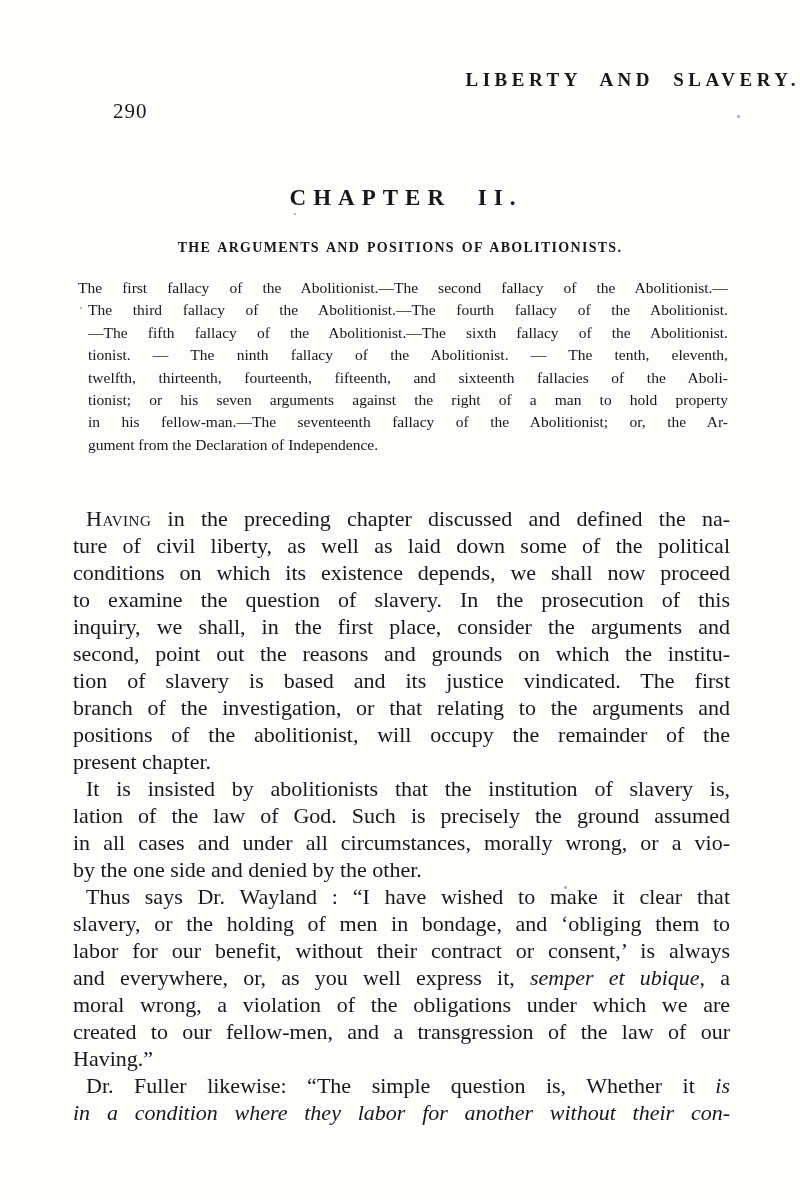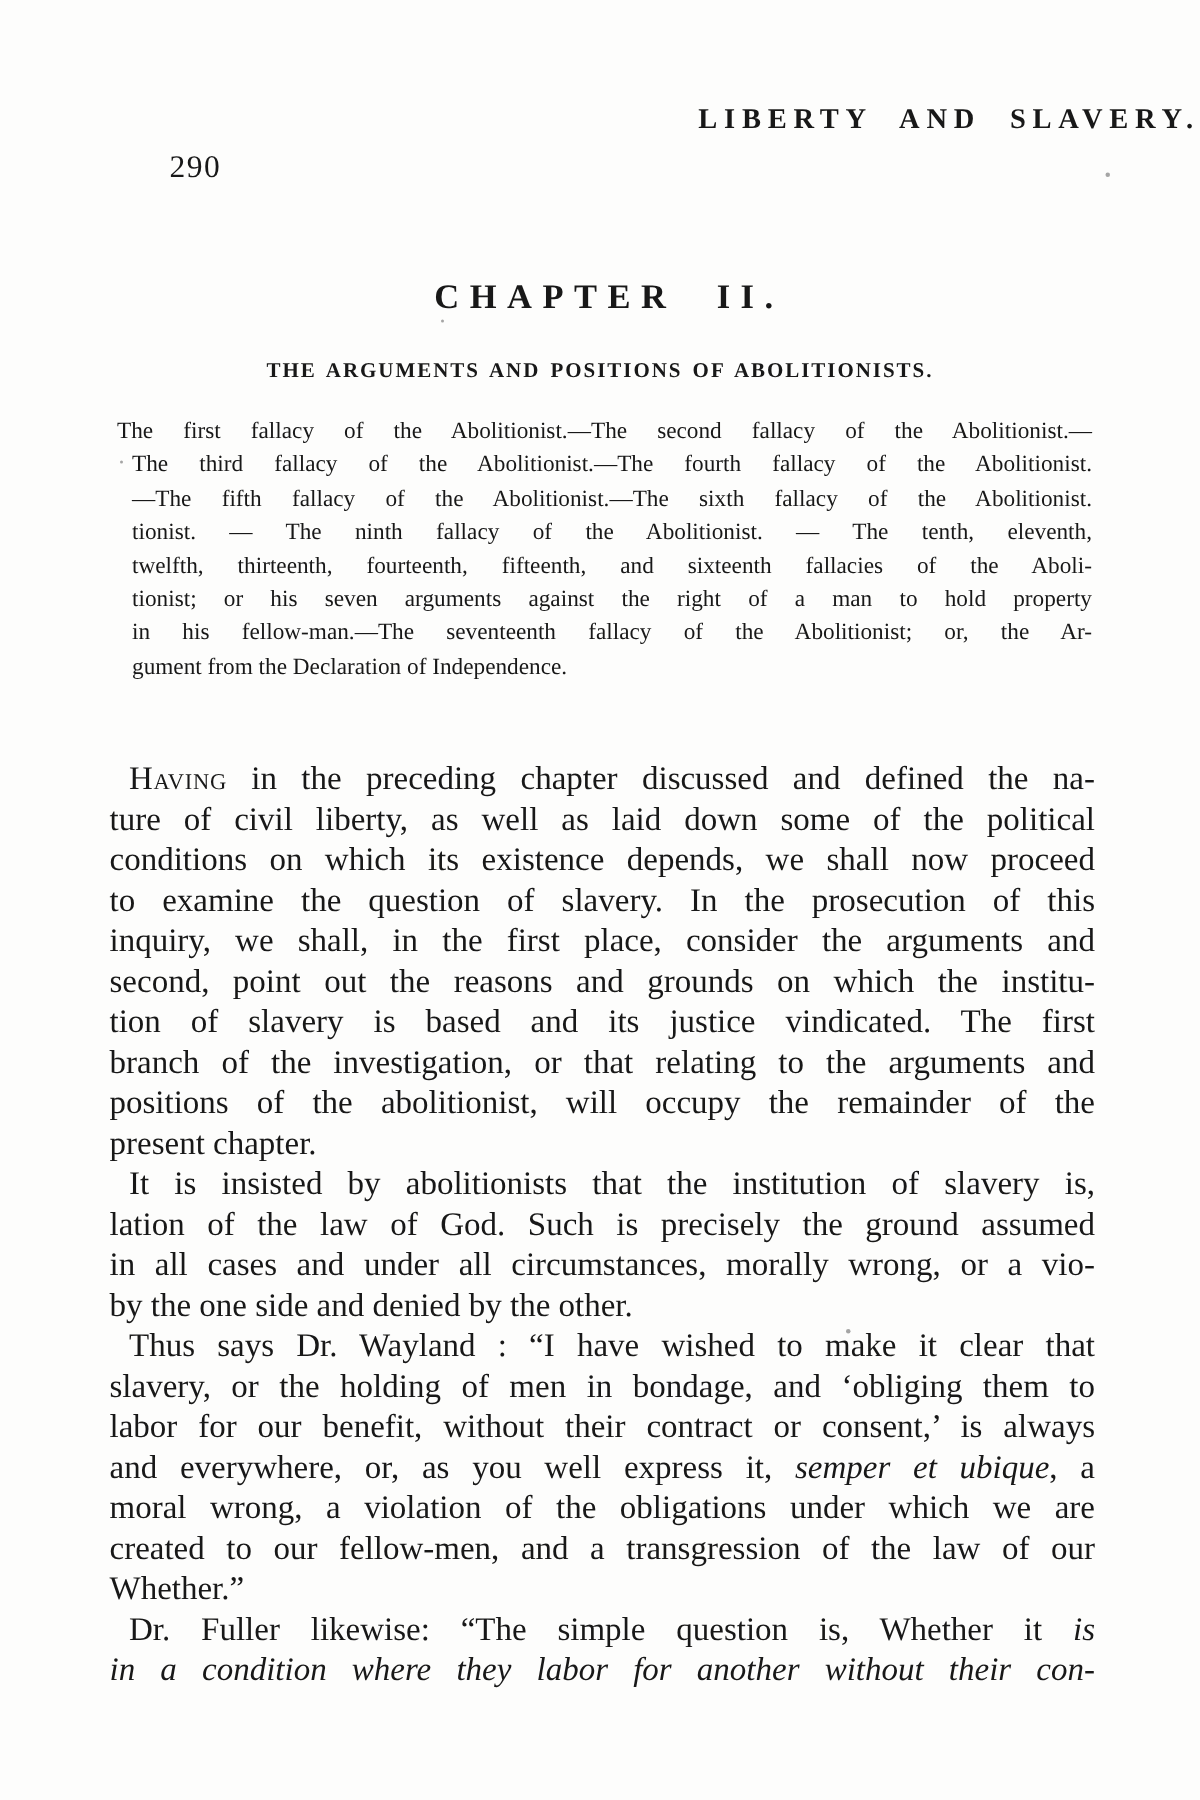--- a/index.html
+++ b/index.html
@@ -94,21 +94,21 @@
         <div class="ln"><span>in all cases and under all circumstances, morally wrong, or a vio-</span></div>
         <div class="ln flush"><span>by the one side and denied by the other.</span></div>
       </div>
       <div>
         <div class="ln indent"><span>Thus says Dr. Wayland : “I have wished to make it clear that</span></div>
         <div class="ln"><span>slavery, or the holding of men in bondage, and ‘obliging them to</span></div>
         <div class="ln"><span>labor for our benefit, without their contract or consent,’ is always</span></div>
         <div class="ln"><span>and everywhere, or, as you well express it, </span><span class="it">semper et ubique</span><span>, a</span></div>
         <div class="ln"><span>moral wrong, a violation of the obligations under which we are</span></div>
         <div class="ln"><span>created to our fellow-men, and a transgression of the law of our</span></div>
-        <div class="ln flush"><span>Whether.”</span></div>
+        <div class="ln flush"><span>Having.”</span></div>
       </div>
       <div>
         <div class="ln indent"><span>Dr. Fuller likewise: “The simple question is, Whether it </span><span class="it">is</span></div>
         <div class="ln"><span class="it">in a condition where they labor for another without their con-</span></div>
       </div>
     </div>
 
   <div class="speck s1"></div>
   <div class="speck s2"></div>
   <div class="speck s3"></div>

